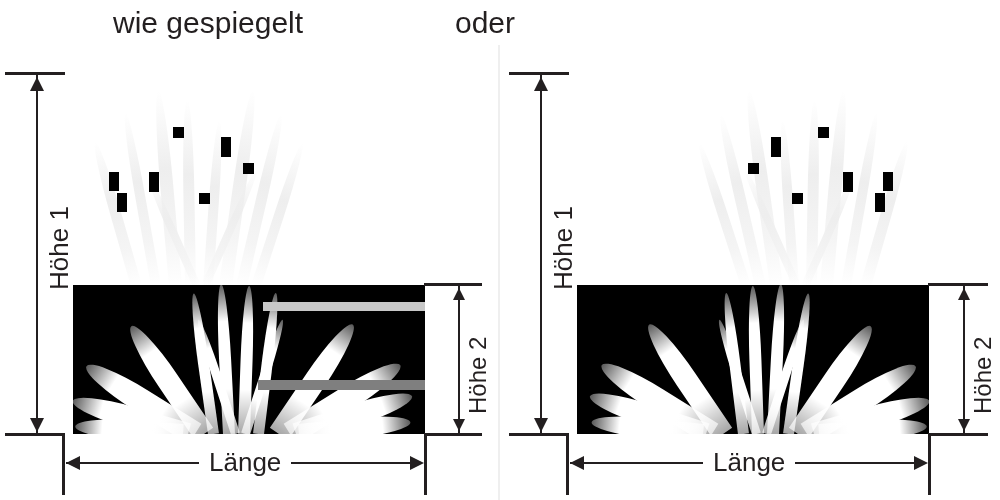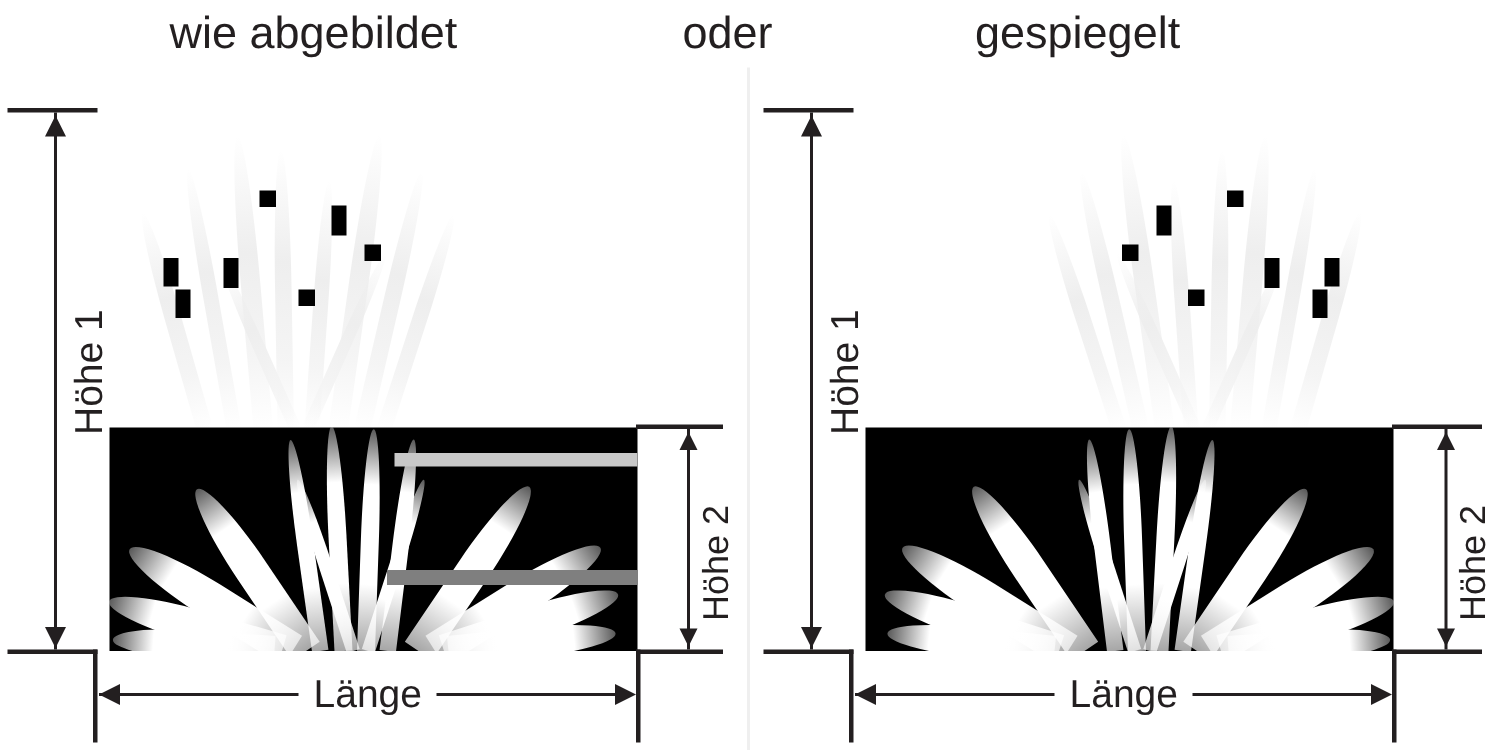--- a/index.html
+++ b/index.html
@@ -55,23 +55,22 @@
 
   .dimlabel{position:absolute;font-size:26px;line-height:26px;color:#231f20;white-space:nowrap;}
   .vlabel{transform-origin:0 0;transform:rotate(-90deg);}
   .dimlabel.small{font-size:24px;line-height:24px;}
 </style>
 </head>
 <body>
 
 <div class="stage">
 
-  <div class="hdr" id="hdr-left">wie abgebildet</div>
+  <div class="hdr" id="hdr-left">wie gespiegelt</div>
   <div class="hdr" id="hdr-or">oder</div>
-  <div class="hdr" id="hdr-right">gespiegelt</div>
 
   <div class="divider" style="left:498px;"></div>
 
   <div class="photo" style="left:73px;top:80px;width:352px;height:206px;">
     <div class="plantlayer">
       <div class="stem" style="left:58px;width:11px;height:150px;transform:rotate(-16deg);"></div>
       <div class="stem" style="left:78px;width:10px;height:176px;transform:rotate(-10deg);"></div>
       <div class="stem" style="left:96px;width:13px;height:196px;transform:rotate(-5deg);"></div>
       <div class="stem" style="left:112px;width:11px;height:186px;transform:rotate(-1deg);"></div>
       <div class="stem" style="left:130px;width:10px;height:166px;transform:rotate(4deg);"></div>

